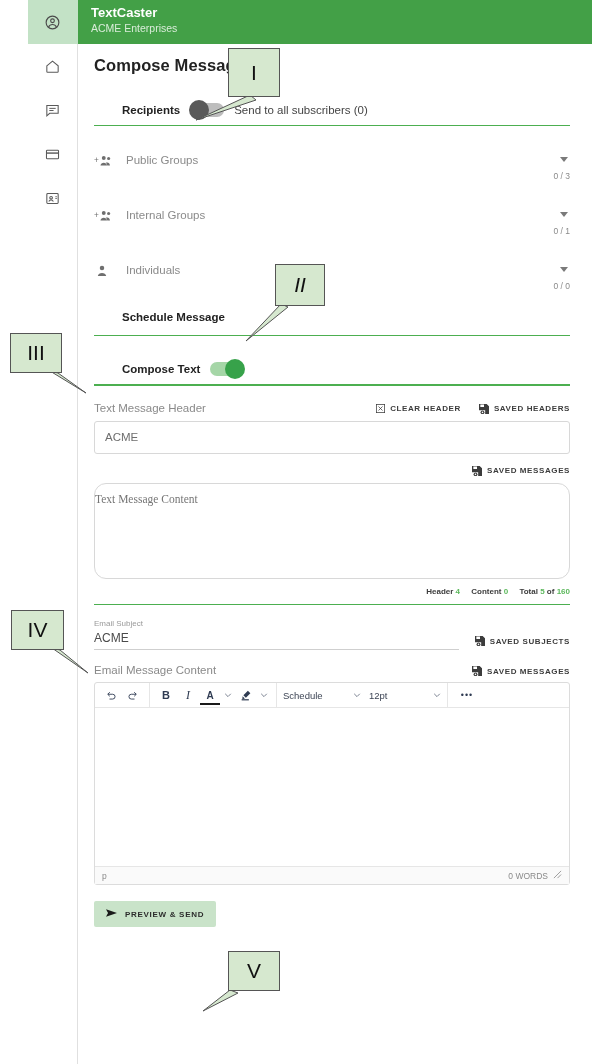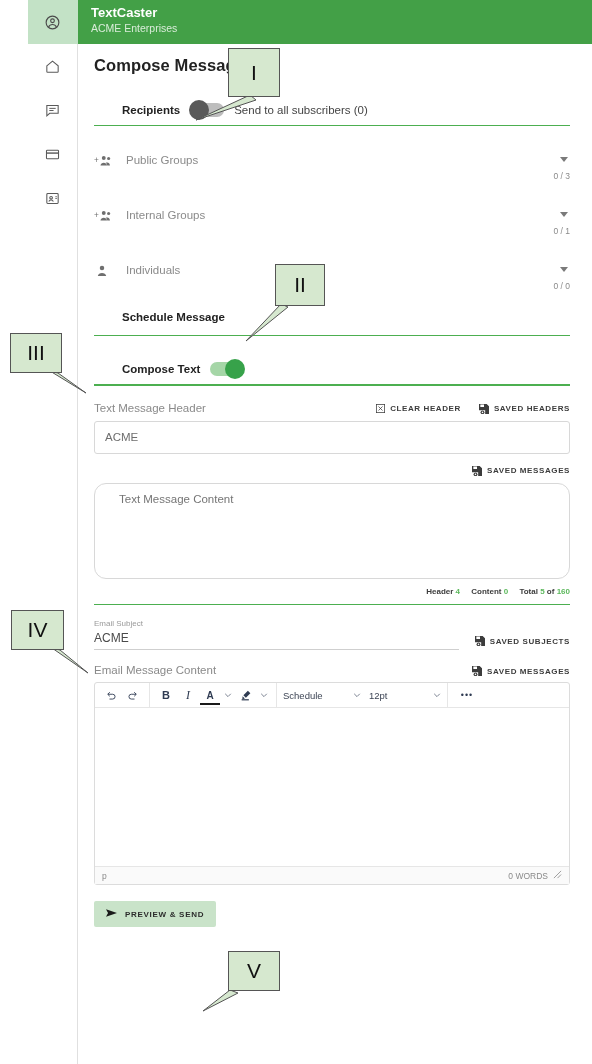--- a/index.html
+++ b/index.html
@@ -128,22 +128,22 @@
   .box-input {
     margin-top:7px; width:100%; height:33px;
     border:1px solid #d8d8d8; border-radius:3px;
     background:#fff; padding:0 10px;
     font-family:"Liberation Sans", sans-serif;
     font-size:11.5px; color:#6e6e6e;
   }
   .box-area {
     margin-top:7px; width:100%; height:96px;
     border:1px solid #d8d8d8; border-radius:12px;
-    background:#fff; padding:9px 24px;
-    font-family:Liberation Sans, sans-serif;
+    background:#fff; padding:9px 0;
+    font-family:Liberation Serif, serif;
     font-size:11.5px; color:#9a9a9a; resize:none;
   }
   .counter {
     margin-top:4px; text-align:right;
     font-size:8px; font-weight:bold; color:#3c3c3c;
   }
   .counter .num { color:#5cb85c; font-weight:bold; }
   .counter span.grp { margin-left:9px; }
 
   
@@ -514,21 +514,21 @@
 
 <div class="callout" style="left:0; top:0; width:592px; height:1064px; pointer-events:none;">
   <svg width="592" height="1064">
     <polygon points="250,95 196,120 256,100" fill="#d6e8cf" stroke="#555" stroke-width="1"></polygon>
   </svg>
   <div class="cbox" style="left:228px; top:48px; width:52px; height:49px;">
     <span>I</span>
   </div>
 </div>
 
-<div class="callout" style="left:0; top:0; width:592px; height:1064px; pointer-events:none;">
+<div class="callout" style="left:0; top:0; width:592px; height:1064px; pointer-events:none;font-style:italic;">
   <svg width="592" height="1064">
     <polygon points="281,304 246,341 288,307" fill="#d6e8cf" stroke="#555" stroke-width="1"></polygon>
   </svg>
   <div class="cbox" style="left:275px; top:264px; width:50px; height:42px;">
     <span>II</span>
   </div>
 </div>
 
 <div class="callout" style="left:0; top:0; width:592px; height:1064px; pointer-events:none;">
   <svg width="592" height="1064">

